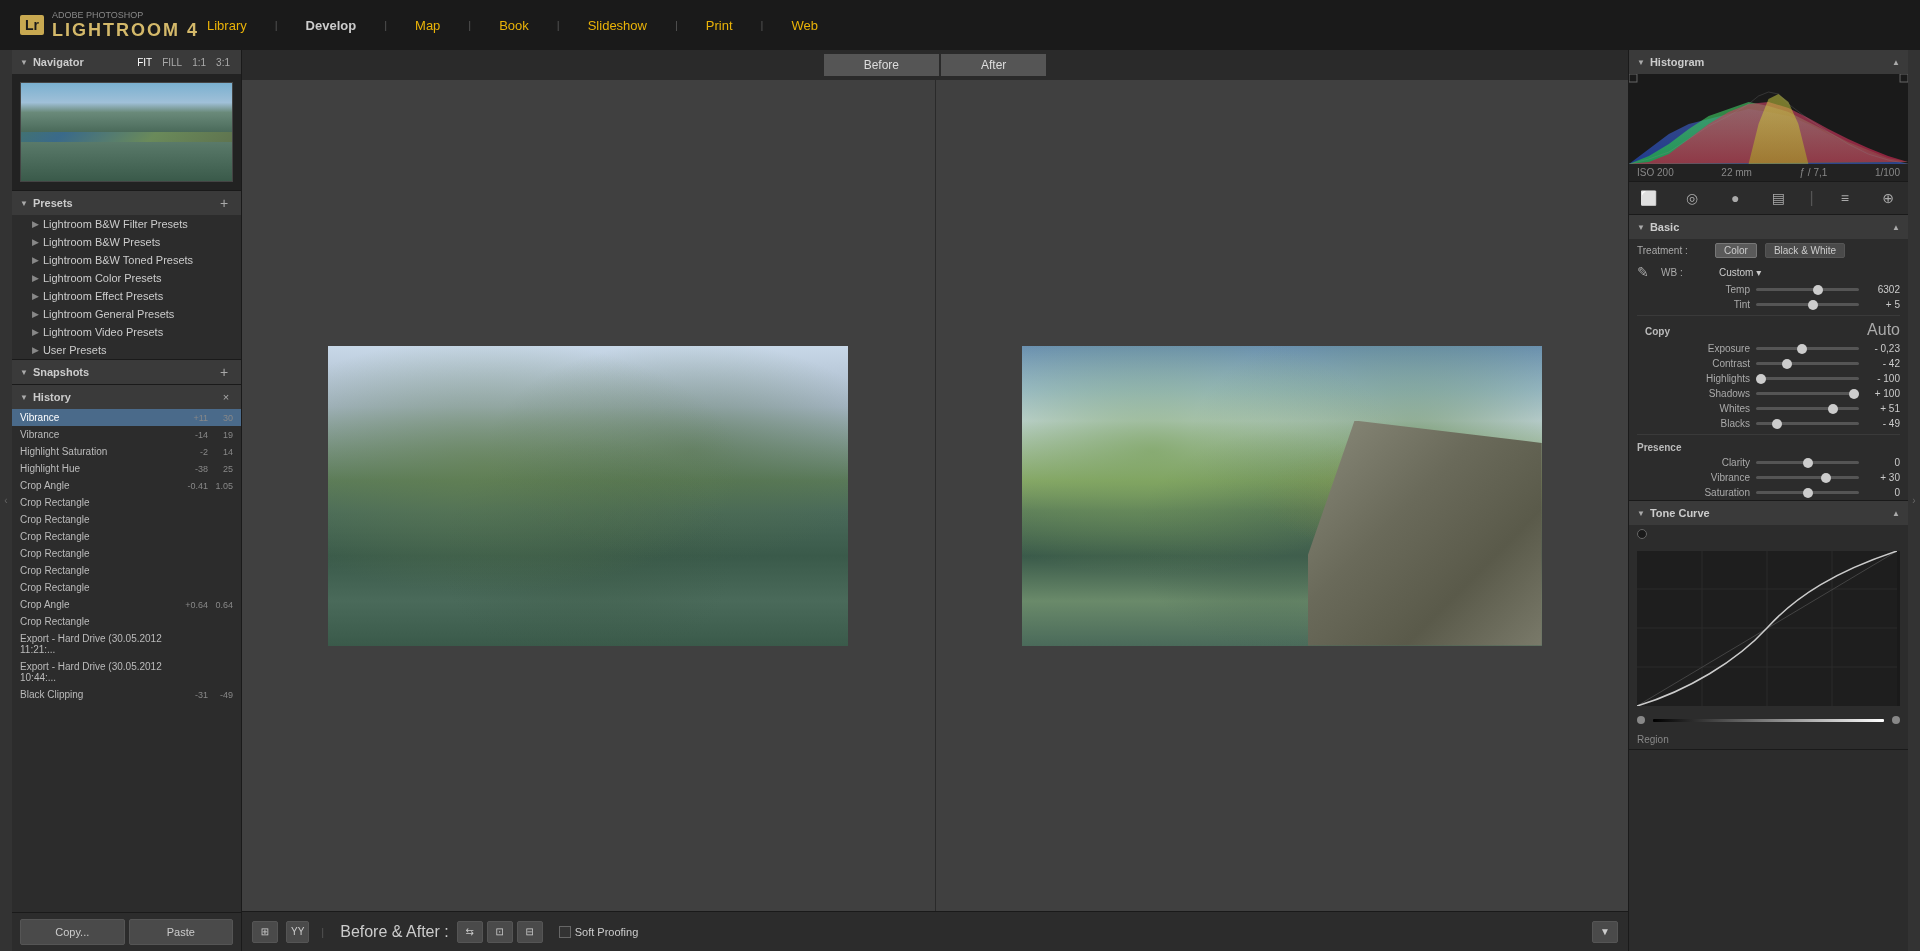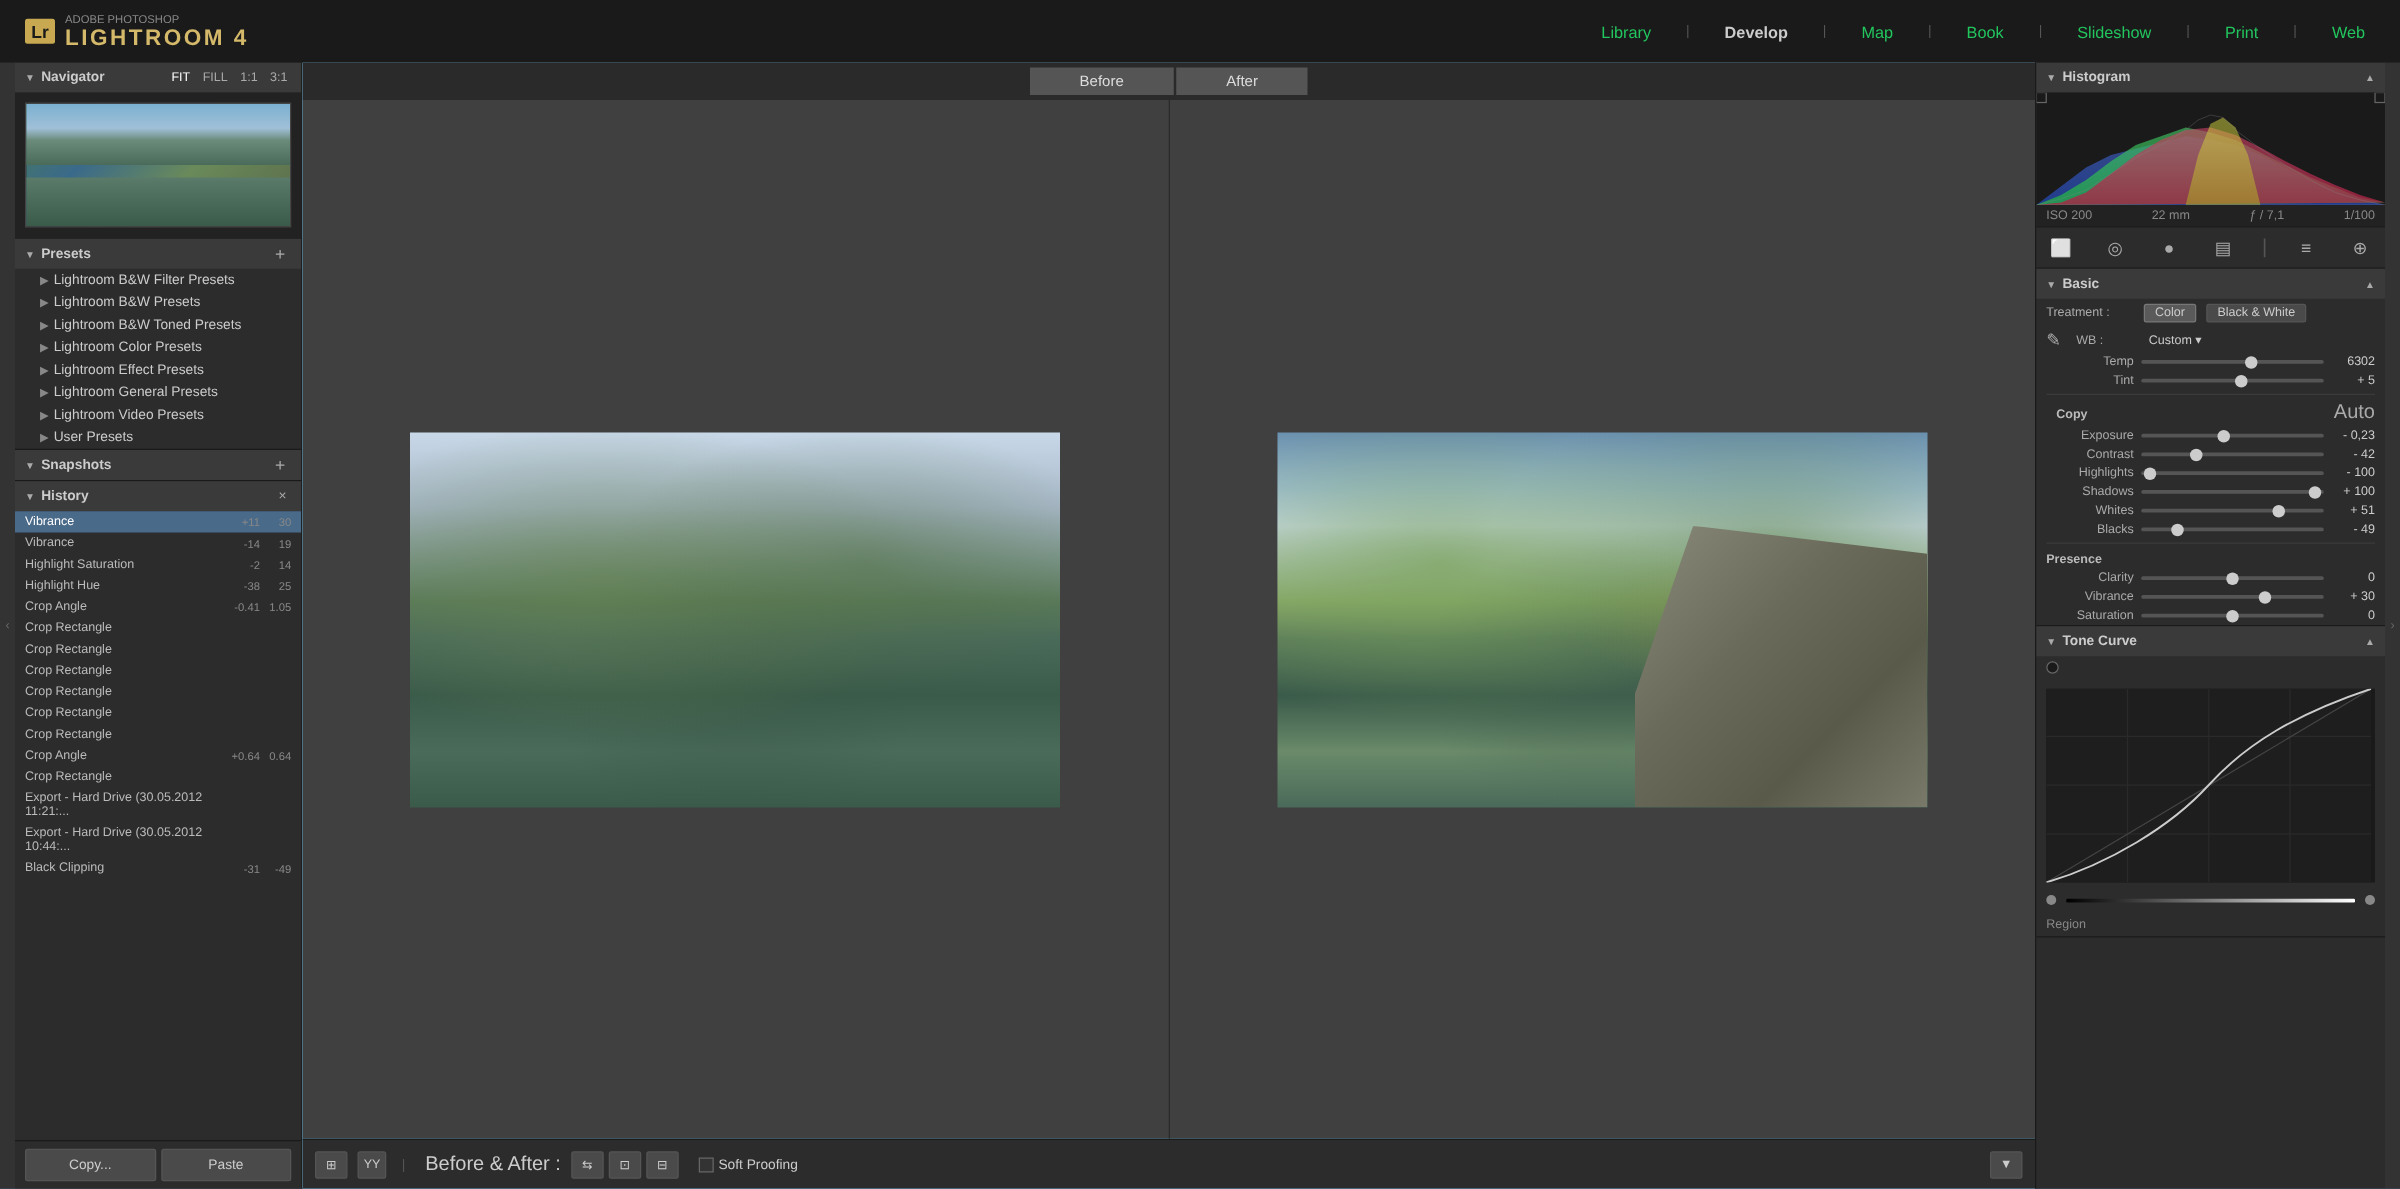--- a/index.html
+++ b/index.html
@@ -14,21 +14,20 @@
       display: flex;
       flex-direction: column;
     }
 
     
     #top-bar {
       height: 50px;
       background: #1a1a1a;
       display: flex;
       align-items: center;
-      justify-content: space-between;
       padding: 0 20px;
       flex-shrink: 0;
     }
     #logo-area {
       display: flex;
       align-items: center;
       gap: 8px;
     }
     #logo-box {
       background: #c8a951;
@@ -48,21 +47,21 @@
       color: #888;
       font-size: 9px;
       display: block;
     }
     #nav-menu {
       display: flex;
       gap: 20px;
       align-items: center;
     }
     .nav-item {
-      color: #22c55e;
+      color: #eab308;
       font-size: 13px;
       cursor: pointer;
       padding: 4px 8px;
     }
     .nav-item.active {
       color: #ccc;
       font-weight: bold;
     }
     .nav-separator {
       color: #555;
@@ -490,20 +489,21 @@
       color: #ccc;
       font-size: 10px;
     }
 
     
     .slider-row {
       display: flex;
       align-items: center;
       padding: 2px 8px;
       gap: 6px;
+      margin-left: 43px;
     }
     .slider-label {
       color: #aaa;
       font-size: 10px;
       min-width: 70px;
       text-align: right;
     }
     .slider-track {
       flex: 1;
       height: 3px;

